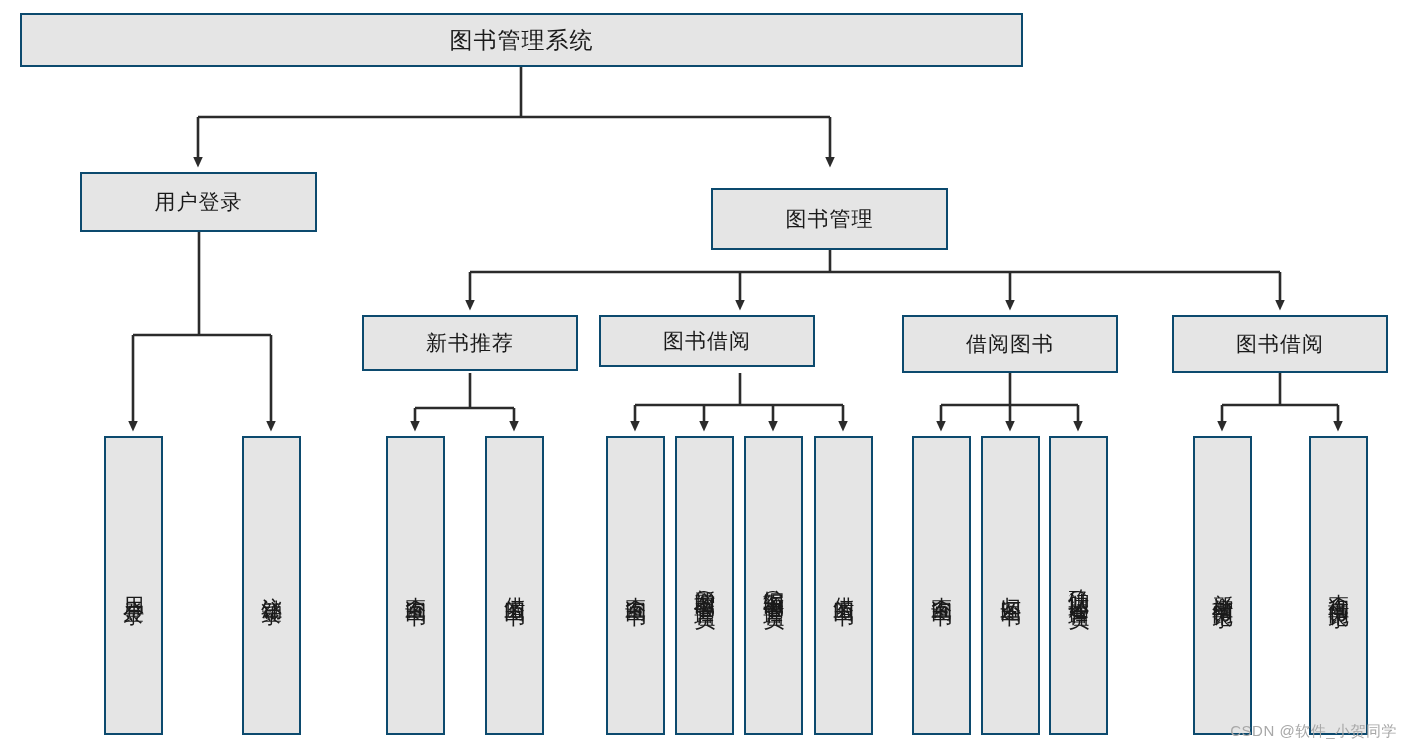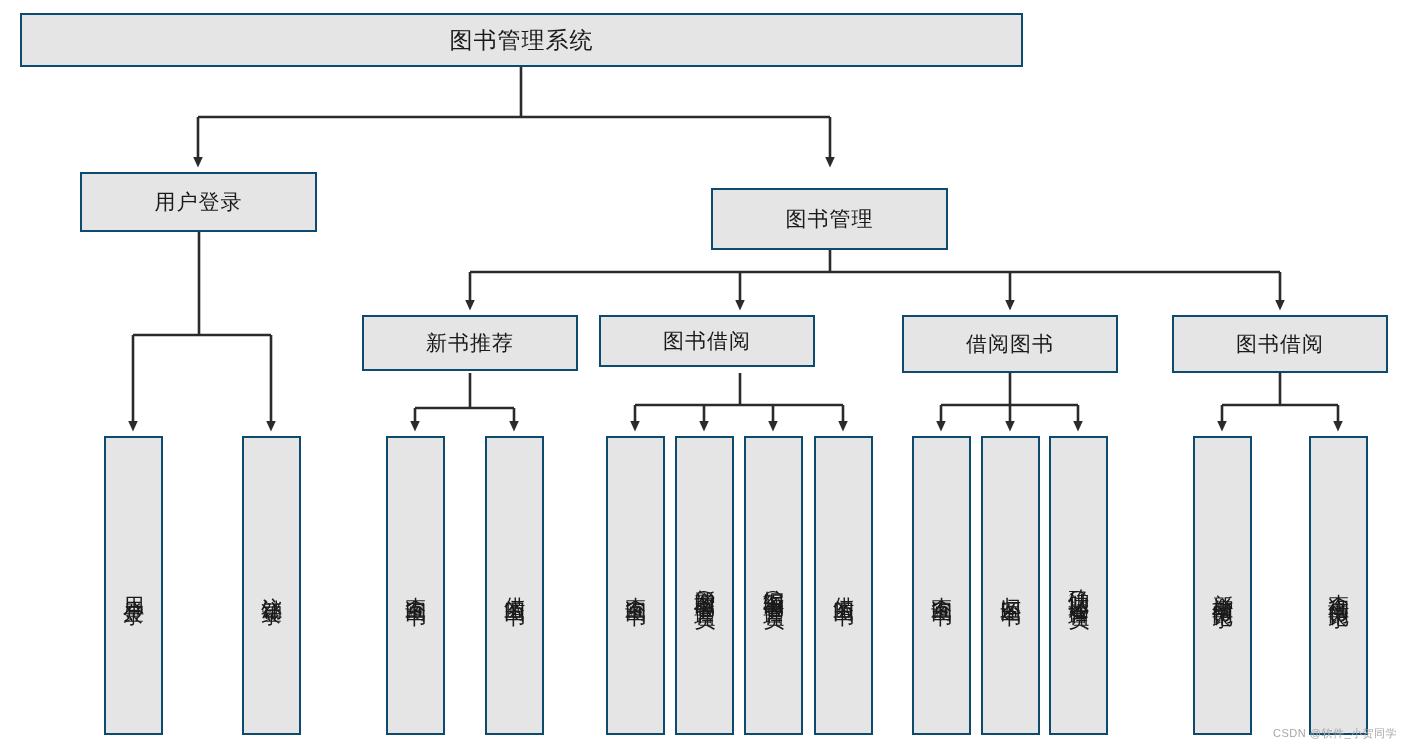--- a/index.html
+++ b/index.html
@@ -56,21 +56,21 @@
     text-orientation:upright;
     line-height:1.08;
     letter-spacing:3px;
     white-space:nowrap;
     display:block;
   }
   .watermark{
     position:absolute;
     right:8px;
     bottom:6px;
-    font-size:11px;
+    font-size:15px;
     color:#a8a8a8;
     z-index:6;
     white-space:nowrap;
     letter-spacing:0.5px;
   }
 </style>
 </head>
 <body>
 
 <div id="canvas">

